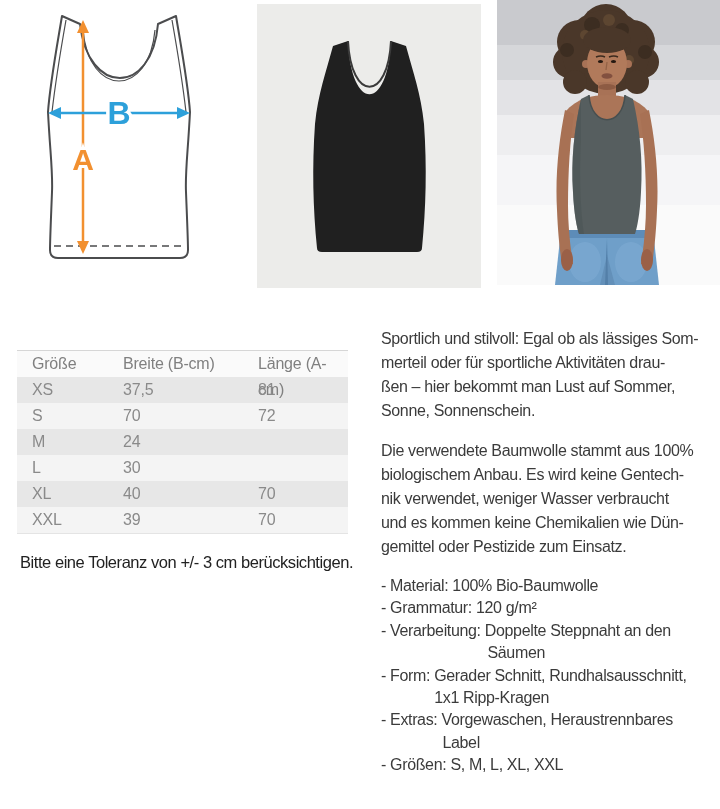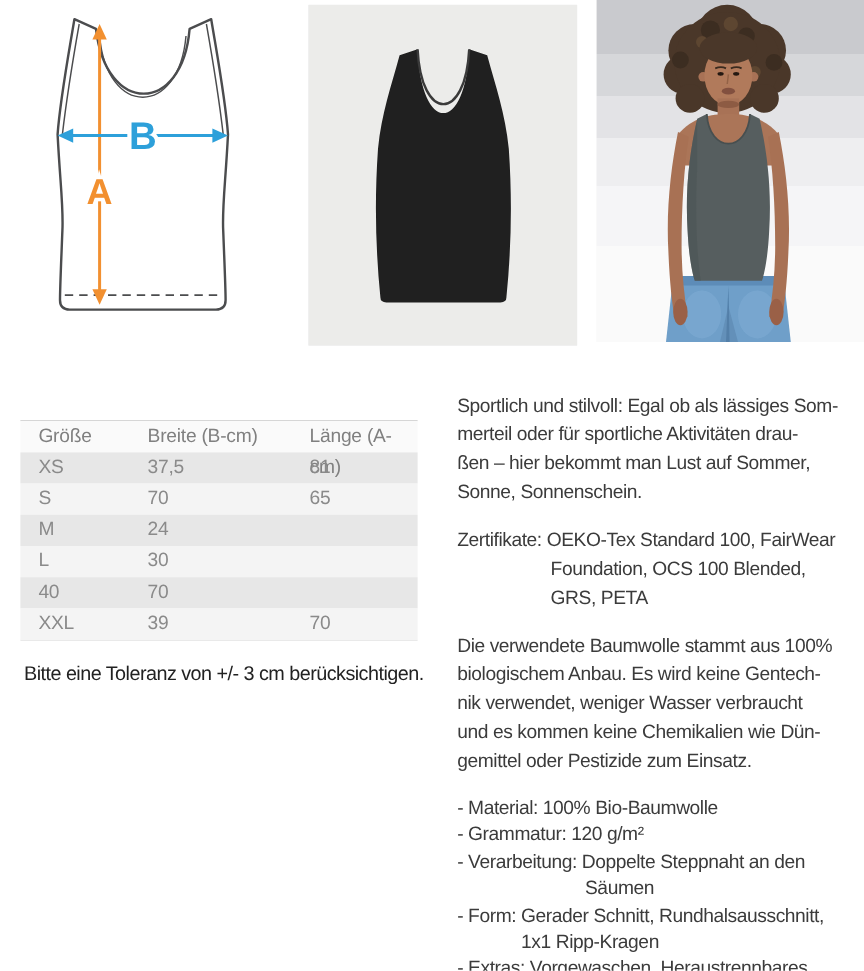--- a/index.html
+++ b/index.html
@@ -161,51 +161,49 @@
     <div>Länge (A-cm)</div>
   </div>
   <div class="t-row stripe-dark">
     <div>XS</div>
     <div>37,5</div>
     <div>81</div>
   </div>
   <div class="t-row stripe-light">
     <div>S</div>
     <div>70</div>
-    <div>65</div>
+    <div>72</div>
   </div>
   <div class="t-row stripe-dark">
     <div>M</div>
     <div>24</div>
   </div>
   <div class="t-row stripe-light">
     <div>L</div>
     <div>30</div>
   </div>
   <div class="t-row stripe-dark">
+    <div>XL</div>
     <div>40</div>
     <div>70</div>
   </div>
   <div class="t-row stripe-light">
     <div>XXL</div>
     <div>39</div>
     <div>70</div>
   </div>
 </div>
 
 <div class="abs tolerance">Bitte eine Toleranz von +/- 3 cm berücksichtigen.</div>
 
 <div class="abs description">
   <p>Sportlich und stilvoll: Egal ob als lässiges Som-
 merteil oder für sportliche Aktivitäten drau-
 ßen – hier bekommt man Lust auf Sommer,
 Sonne, Sonnenschein.</p>
-  <p>Zertifikate: OEKO-Tex Standard 100, FairWear
-                   Foundation, OCS 100 Blended,
-                   GRS, PETA</p>
   <p>Die verwendete Baumwolle stammt aus 100%
 biologischem Anbau. Es wird keine Gentech-
 nik verwendet, weniger Wasser verbraucht
 und es kommen keine Chemikalien wie Dün-
 gemittel oder Pestizide zum Einsatz.</p>
   <p class="details">- Material: 100% Bio-Baumwolle
 - Grammatur: 120 g/m²
 - Verarbeitung: Doppelte Steppnaht an den
                           Säumen
 - Form: Gerader Schnitt, Rundhalsausschnitt,

